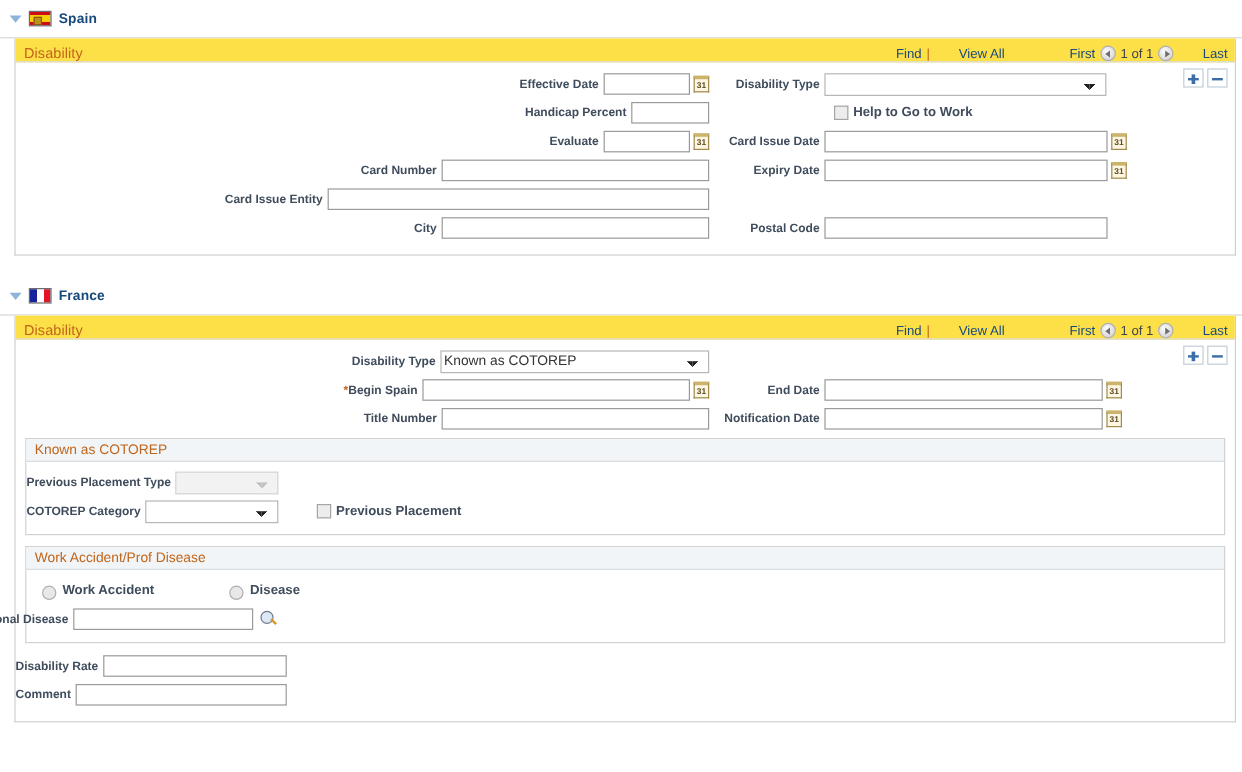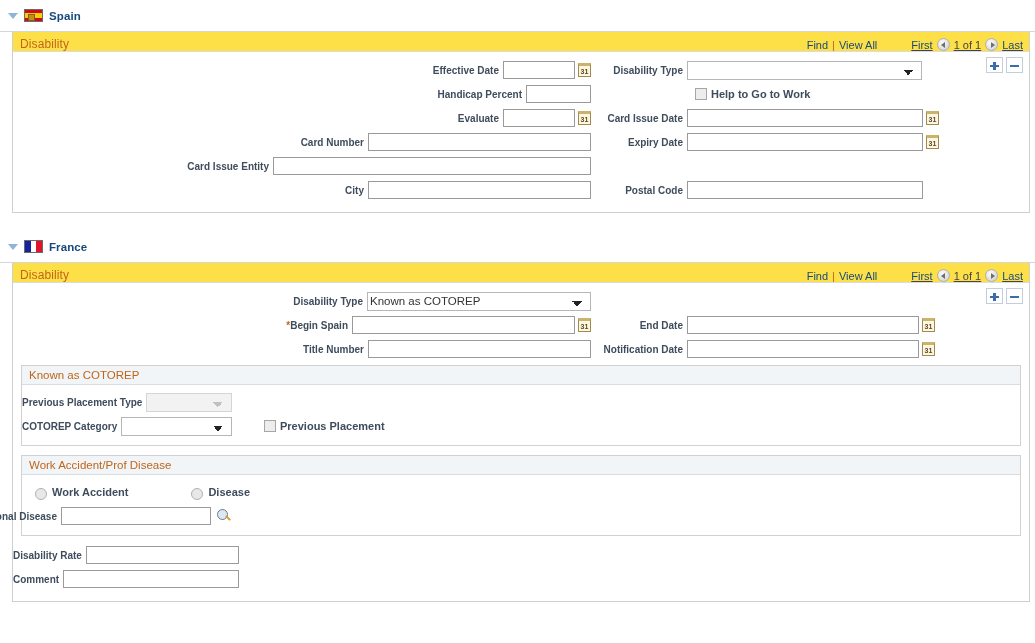--- a/index.html
+++ b/index.html
@@ -98,23 +98,24 @@
     display: flex;
     align-items: center;
     gap: 0;
     font-size: 11px;
     white-space: nowrap;
   }
   .nav-link {
     color: #17497c;
     text-decoration: none;
     cursor: pointer;
+    margin-left: 20px;
   }
   .nav-sep { color: #c0651b; margin: 0 4px; }
-  .nav-group { margin-left: 34px; display: flex; align-items: center; gap: 4px; color: #444; text-decoration: underline; }
+  .nav-group { margin-left: 34px; display: flex; align-items: center; gap: 4px; color: #444; }
   .nav-arrow {
     display: inline-block;
     width: 13px; height: 13px;
     border-radius: 50%;
     background: radial-gradient(circle at 40% 35%, #fdfdfd 0%, #d9d9d9 70%, #b9b9b9 100%);
     border: 1px solid #b0b0b0;
     position: relative;
     cursor: pointer;
     flex: 0 0 auto;
   }

